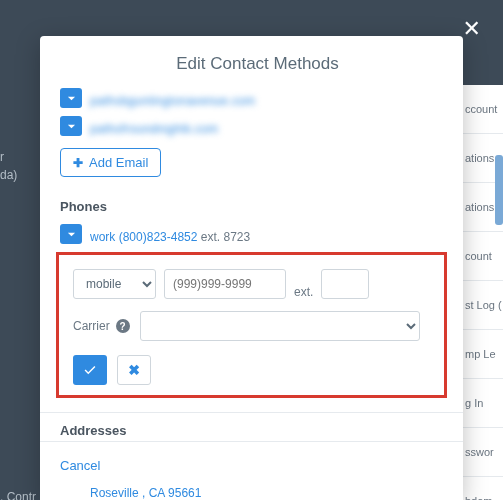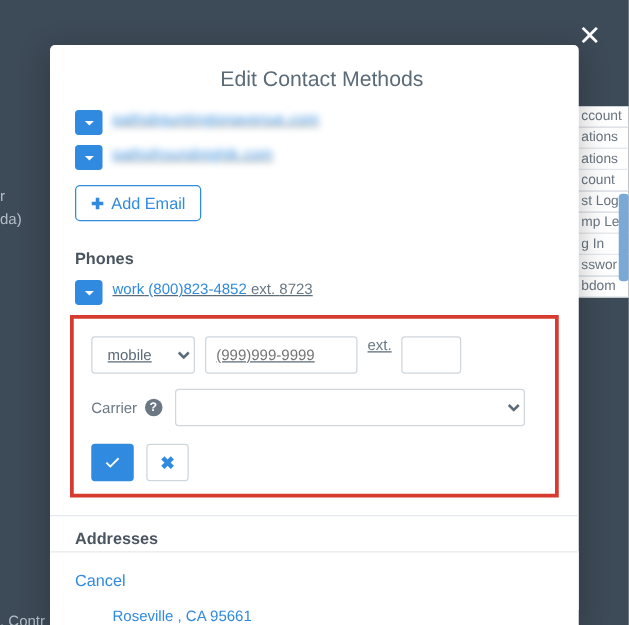--- a/index.html
+++ b/index.html
@@ -2,31 +2,31 @@
 <html><head>
 <meta charset="utf-8">
 <style>
   * { box-sizing: border-box; margin: 0; padding: 0; }
   html, body { width: 503px; height: 500px; overflow: hidden; font-family: "Helvetica Neue", Arial, sans-serif; }
   body { background: #3d4a57; position: relative; }
   .bg-ghost { position: absolute; color: #b4bec7; font-size: 12px; filter: blur(0.4px); }
   .bg-ghost.b1 { left: 0; top: 150px; }
   .bg-ghost.b2 { left: 0; top: 490px; }
   .bg-right { position: absolute; right: 0; top: 85px; width: 42px; }
-  .bg-right .item { color: #6a7580; font-size: 11px; padding: 2px 4px; border-bottom: 1px solid #e5e9ed; background: #fff; white-space: nowrap; overflow: hidden; }
+  .bg-right .item { color: #6a7580; font-size: 11px; padding: 18px 4px; border-bottom: 1px solid #e5e9ed; background: #fff; white-space: nowrap; overflow: hidden; }
   .bg-right .scroll { position: absolute; right: 0; top: 70px; width: 8px; height: 70px; background: #7aa9d6; border-radius: 3px; }
 
   .close-x { position: absolute; top: 16px; right: 22px; color: #fff; font-size: 22px; font-weight: 300; cursor: pointer; }
 
   .modal { position: absolute; left: 40px; top: 36px; right: 40px; bottom: 0; background: #fff; border-radius: 4px 4px 0 0; box-shadow: 0 6px 24px rgba(0,0,0,.25); overflow: hidden; }
   .modal-title { text-align: center; font-size: 17px; color: #5b6b78; font-weight: 400; padding: 18px 0 14px; margin-left: 12px; }
 
   .modal-body { padding: 0 20px 0 20px; font-size: 13px; color: #5b6b78; }
 
-  .row-flex { display: flex; align-items: flex-start; gap: 8px; margin-bottom: 8px; text-decoration: underline; }
+  .row-flex { display: flex; align-items: flex-end; gap: 8px; margin-bottom: 8px; }
   .chevron-btn { width: 22px; height: 20px; background: #2f8ae0; border-radius: 3px; display: flex; align-items: center; justify-content: center; cursor: pointer; }
   .chevron-btn svg { width: 9px; height: 9px; fill: #fff; }
   .blur-text { color: #2f8ae0; filter: blur(3px); letter-spacing: 0.3px; font-size: 12px; }
 
   .add-email-btn { display: inline-flex; align-items: center; gap: 6px; border: 1px solid #2f8ae0; color: #2f8ae0; background: #fff; border-radius: 4px; padding: 6px 12px; font-size: 13px; cursor: pointer; margin: 4px 0 16px 0; }
   .plus-ic { font-weight: bold; font-size: 12px; line-height: 1; }
 
   .section-h { font-size: 13px; font-weight: 700; color: #4a5560; margin: 6px 0 10px; }
 
   .phone-line { color: #2f8ae0; font-size: 12px; }

